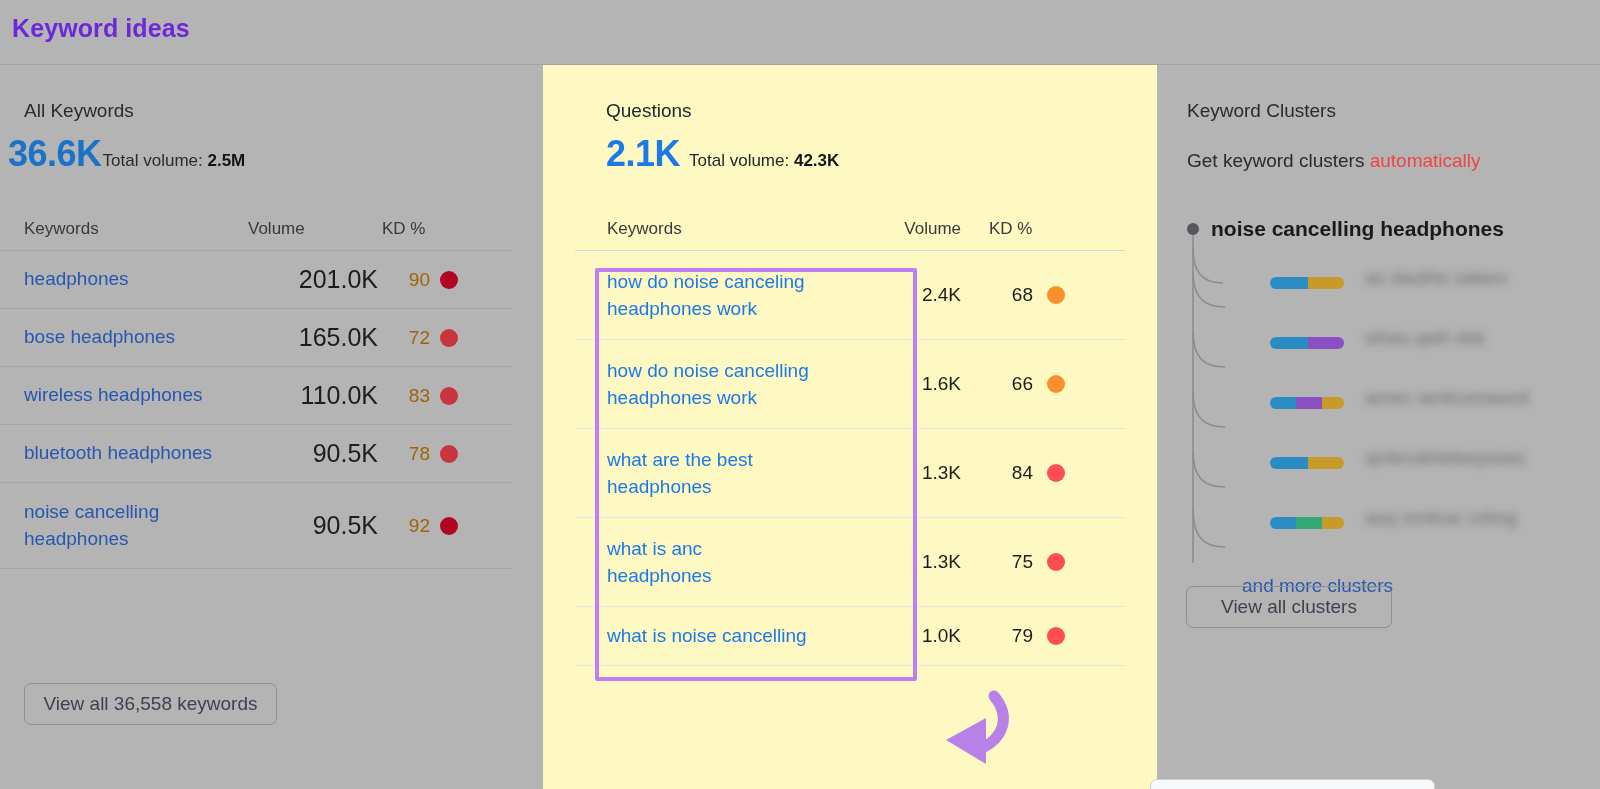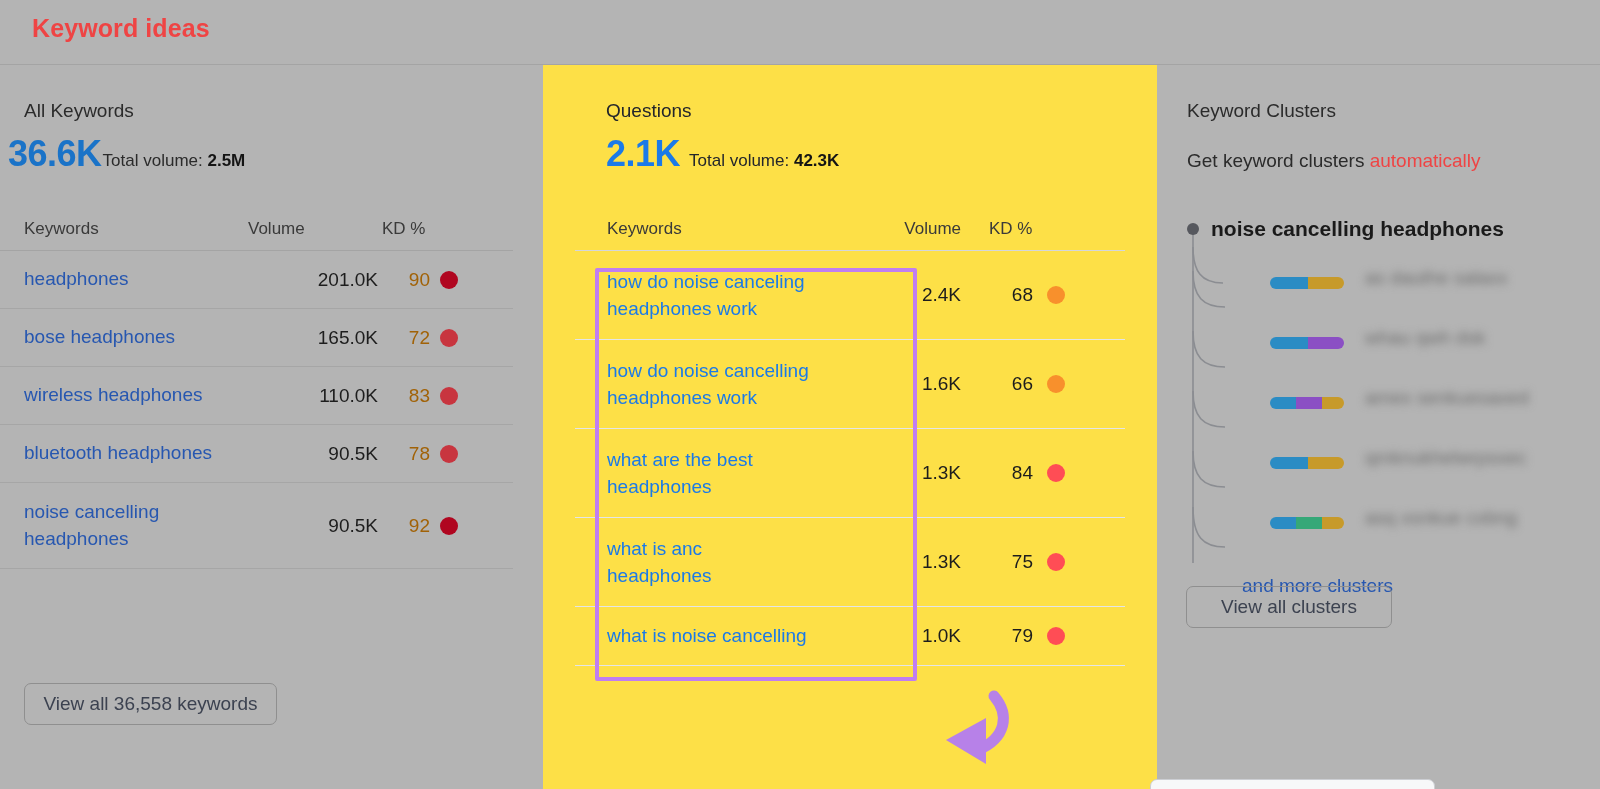--- a/index.html
+++ b/index.html
@@ -10,22 +10,22 @@
     overflow: hidden;
   }
   #root { position: relative; width: 1600px; height: 789px; background: #ffffff; }
 
   
   .dim-bg { position: absolute; inset: 0; background: #b4b4b4; }
   .dim-header { position: absolute; left: 0; top: 0; width: 1600px; height: 65px; background: #b4b4b4; }
   .header-rule { position: absolute; left: 0; top: 64px; width: 1600px; height: 1px; background: #a4a4a4; }
 
   .page-title {
-    position: absolute; left: 32px; top: 14px;
-    font-size: 25px; font-weight: bold; color: #ef4444; letter-spacing: .1px;
+    position: absolute; left: 12px; top: 14px;
+    font-size: 25px; font-weight: bold; color: #6d28d9; letter-spacing: .1px;
   }
 
   
   .panel-label { font-size: 19px; color: #2b2b2b; }
   .bignum { font-size: 36px; font-weight: bold; color: #1a73c8; letter-spacing: -.5px; }
   .totvol { font-size: 17px; color: #2b2b2b; }
   .totvol b { font-weight: bold; color: #141414; }
 
   .col-head { font-size: 17px; color: #3a3a3a; }
 
@@ -34,41 +34,41 @@
   #left-panel .panel-label { position: absolute; left: 24px; top: 35px; }
   #left-panel .num-row { position: absolute; left: 8px; top: 68px; display: flex; align-items: baseline; gap: 1px; justify-content: flex-end; }
   #left-panel .thead { position: absolute; left: 0; top: 148px; width: 513px; height: 38px; }
   .thead-rule { position: absolute; left: 0; bottom: 0; height: 1px; background: #a4a4a4; }
 
   .ktable { position: absolute; left: 0; top: 186px; width: 513px; }
   .krow { position: relative; width: 513px; border-bottom: 1px solid #a6a6a6; display: flex; align-items: center; }
   .krow.h1 { height: 58px; }
   .krow.h2 { height: 86px; }
   .kname { font-size: 19px; color: #2757b0; line-height: 1.42; }
-  .kvol { font-size: 19px; color: #1d1d1d; text-align: right; }
+  .kvol { font-size: 25px; color: #1d1d1d; text-align: right; }
   .kkd  { font-size: 19px; color: #a16207; text-align: right; }
   .dot { display: inline-block; width: 18px; height: 18px; border-radius: 50%; }
 
   
   .l-name { position: absolute; left: 24px; width: 270px; }
   .l-vol  { position: absolute; left: 248px; width: 130px; }
   .l-kd   { position: absolute; left: 382px; width: 48px; }
   .l-dot  { position: absolute; left: 440px; top: 50%; transform: translateY(-50%); }
 
   .btn {
     display: inline-flex; align-items: center; justify-content: center;
     border-radius: 7px; font-size: 19px; color: #3c4250;
     border: 1px solid #8f8f8f; background: transparent;
   }
   #btn-all-kw { position: absolute; left: 24px; top: 618px; width: 253px; height: 42px; }
 
   
   #center-panel {
     position: absolute; left: 543px; top: 65px; width: 614px; height: 724px;
-    background: #fde047;
+    background: #fef9c3;
   }
   #center-panel .panel-label { position: absolute; left: 63px; top: 35px; color: #23262b; }
   #center-panel .num-row { position: absolute; left: 63px; top: 68px; display: flex; align-items: baseline; gap: 9px; }
   #center-panel .bignum { color: #1b7ae8; }
   #center-panel .totvol { color: #23262b; }
 
   #center-panel .thead { position: absolute; left: 32px; top: 148px; width: 550px; height: 38px; }
   #center-panel .thead-rule { background: #d4d6db; }
   .qtable { position: absolute; left: 32px; top: 186px; width: 550px; }
   .qrow { position: relative; width: 550px; border-bottom: 1px solid #e3e5e9; display: flex; align-items: center; }

